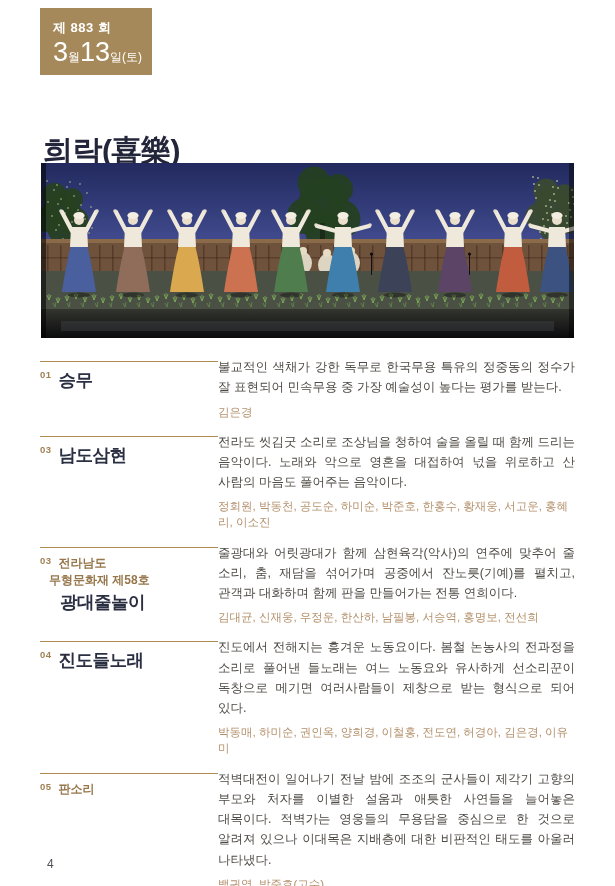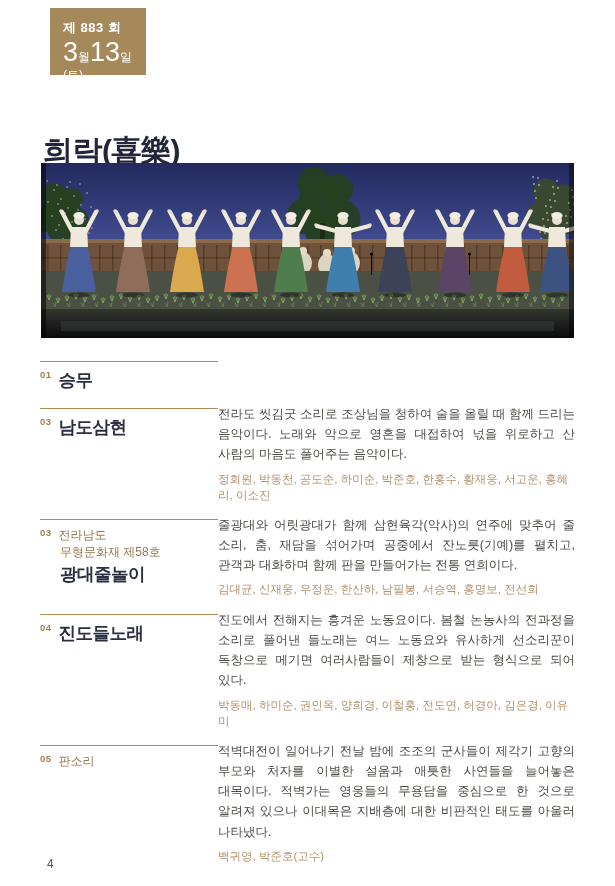--- a/index.html
+++ b/index.html
@@ -5,21 +5,21 @@
   html,body{margin:0;padding:0;}
   body{
     width:615px;height:886px;overflow:hidden;background:#ffffff;
     font-family:"Liberation Sans", sans-serif;position:relative;
     -webkit-font-smoothing:antialiased;
   }
   .page{position:relative;width:615px;height:886px;}
 
   
   .date-box{
-    position:absolute;left:50px;top:8px;width:96px;height:67px;
+    position:absolute;left:40px;top:8px;width:112px;height:67px;
     background:#a6895a;color:#ffffff;box-sizing:border-box;
     padding:11px 0 0 13px;
   }
   .date-box .episode{font-size:13px;font-weight:bold;letter-spacing:.5px;}
   .date-box .date-line{margin-top:2px;font-weight:normal;line-height:1;}
   .date-box .big{font-size:27px;}
   .date-box .small{font-size:12px;}
 
   
   .page-title{
@@ -37,22 +37,22 @@
   
   .program{position:absolute;left:40px;top:361px;width:535px;}
   .row{display:flex;margin-bottom:16px;}
   .row .left{
     width:178px;flex:0 0 178px;box-sizing:border-box;
     border-top:1px solid #b08a55;padding-top:7px;padding-right:12px;
   }
   .row .right{flex:1;margin-top:-4px;}
   .label-line{display:flex;align-items:flex-start;}
   .no{font-size:9.5px;color:#a18153;font-weight:bold;margin-right:7px;letter-spacing:.5px;}
-  .sub{font-size:12px;font-weight:normal;color:#96764a;line-height:1.45;}
-  .sub2{margin-left:20px;}
+  .sub{font-size:12px;font-weight:bold;color:#96764a;line-height:1.45;}
+  .sub2{margin-left:9px;}
   .ttl{font-family:"Liberation Serif", serif;font-weight:bold;
        font-size:17.5px;color:#2b2f42;letter-spacing:-0.5px;line-height:1.3;}
   .ttl.block{margin-left:20px;margin-top:2px;}
   .sub:empty,.ttl:empty{display:none;}
   .desc{
     margin:0;font-size:12.5px;line-height:1.62;color:#4e4a45;
     text-align:justify;word-break:keep-all;
   }
   .perf{margin:6px 0 0 0;font-size:11.5px;color:#b3906b;line-height:1.4;}
 
@@ -446,20 +446,24 @@
 
     <section class="row">
       <div class="left">
         <div class="label-line">
           <span class="no">01</span>
 
           <span class="ttl inline">승무</span>
         </div>
 
       </div>
+      <div class="right">
+        <p class="desc">불교적인 색채가 강한 독무로 한국무용 특유의 정중동의 정수가 잘 표현되어 민속무용 중 가장 예술성이 높다는 평가를 받는다.</p>
+        <p class="perf">김은경</p>
+      </div>
     </section>
 
     <section class="row">
       <div class="left">
         <div class="label-line">
           <span class="no">03</span>
 
           <span class="ttl inline">남도삼현</span>
         </div>
 

